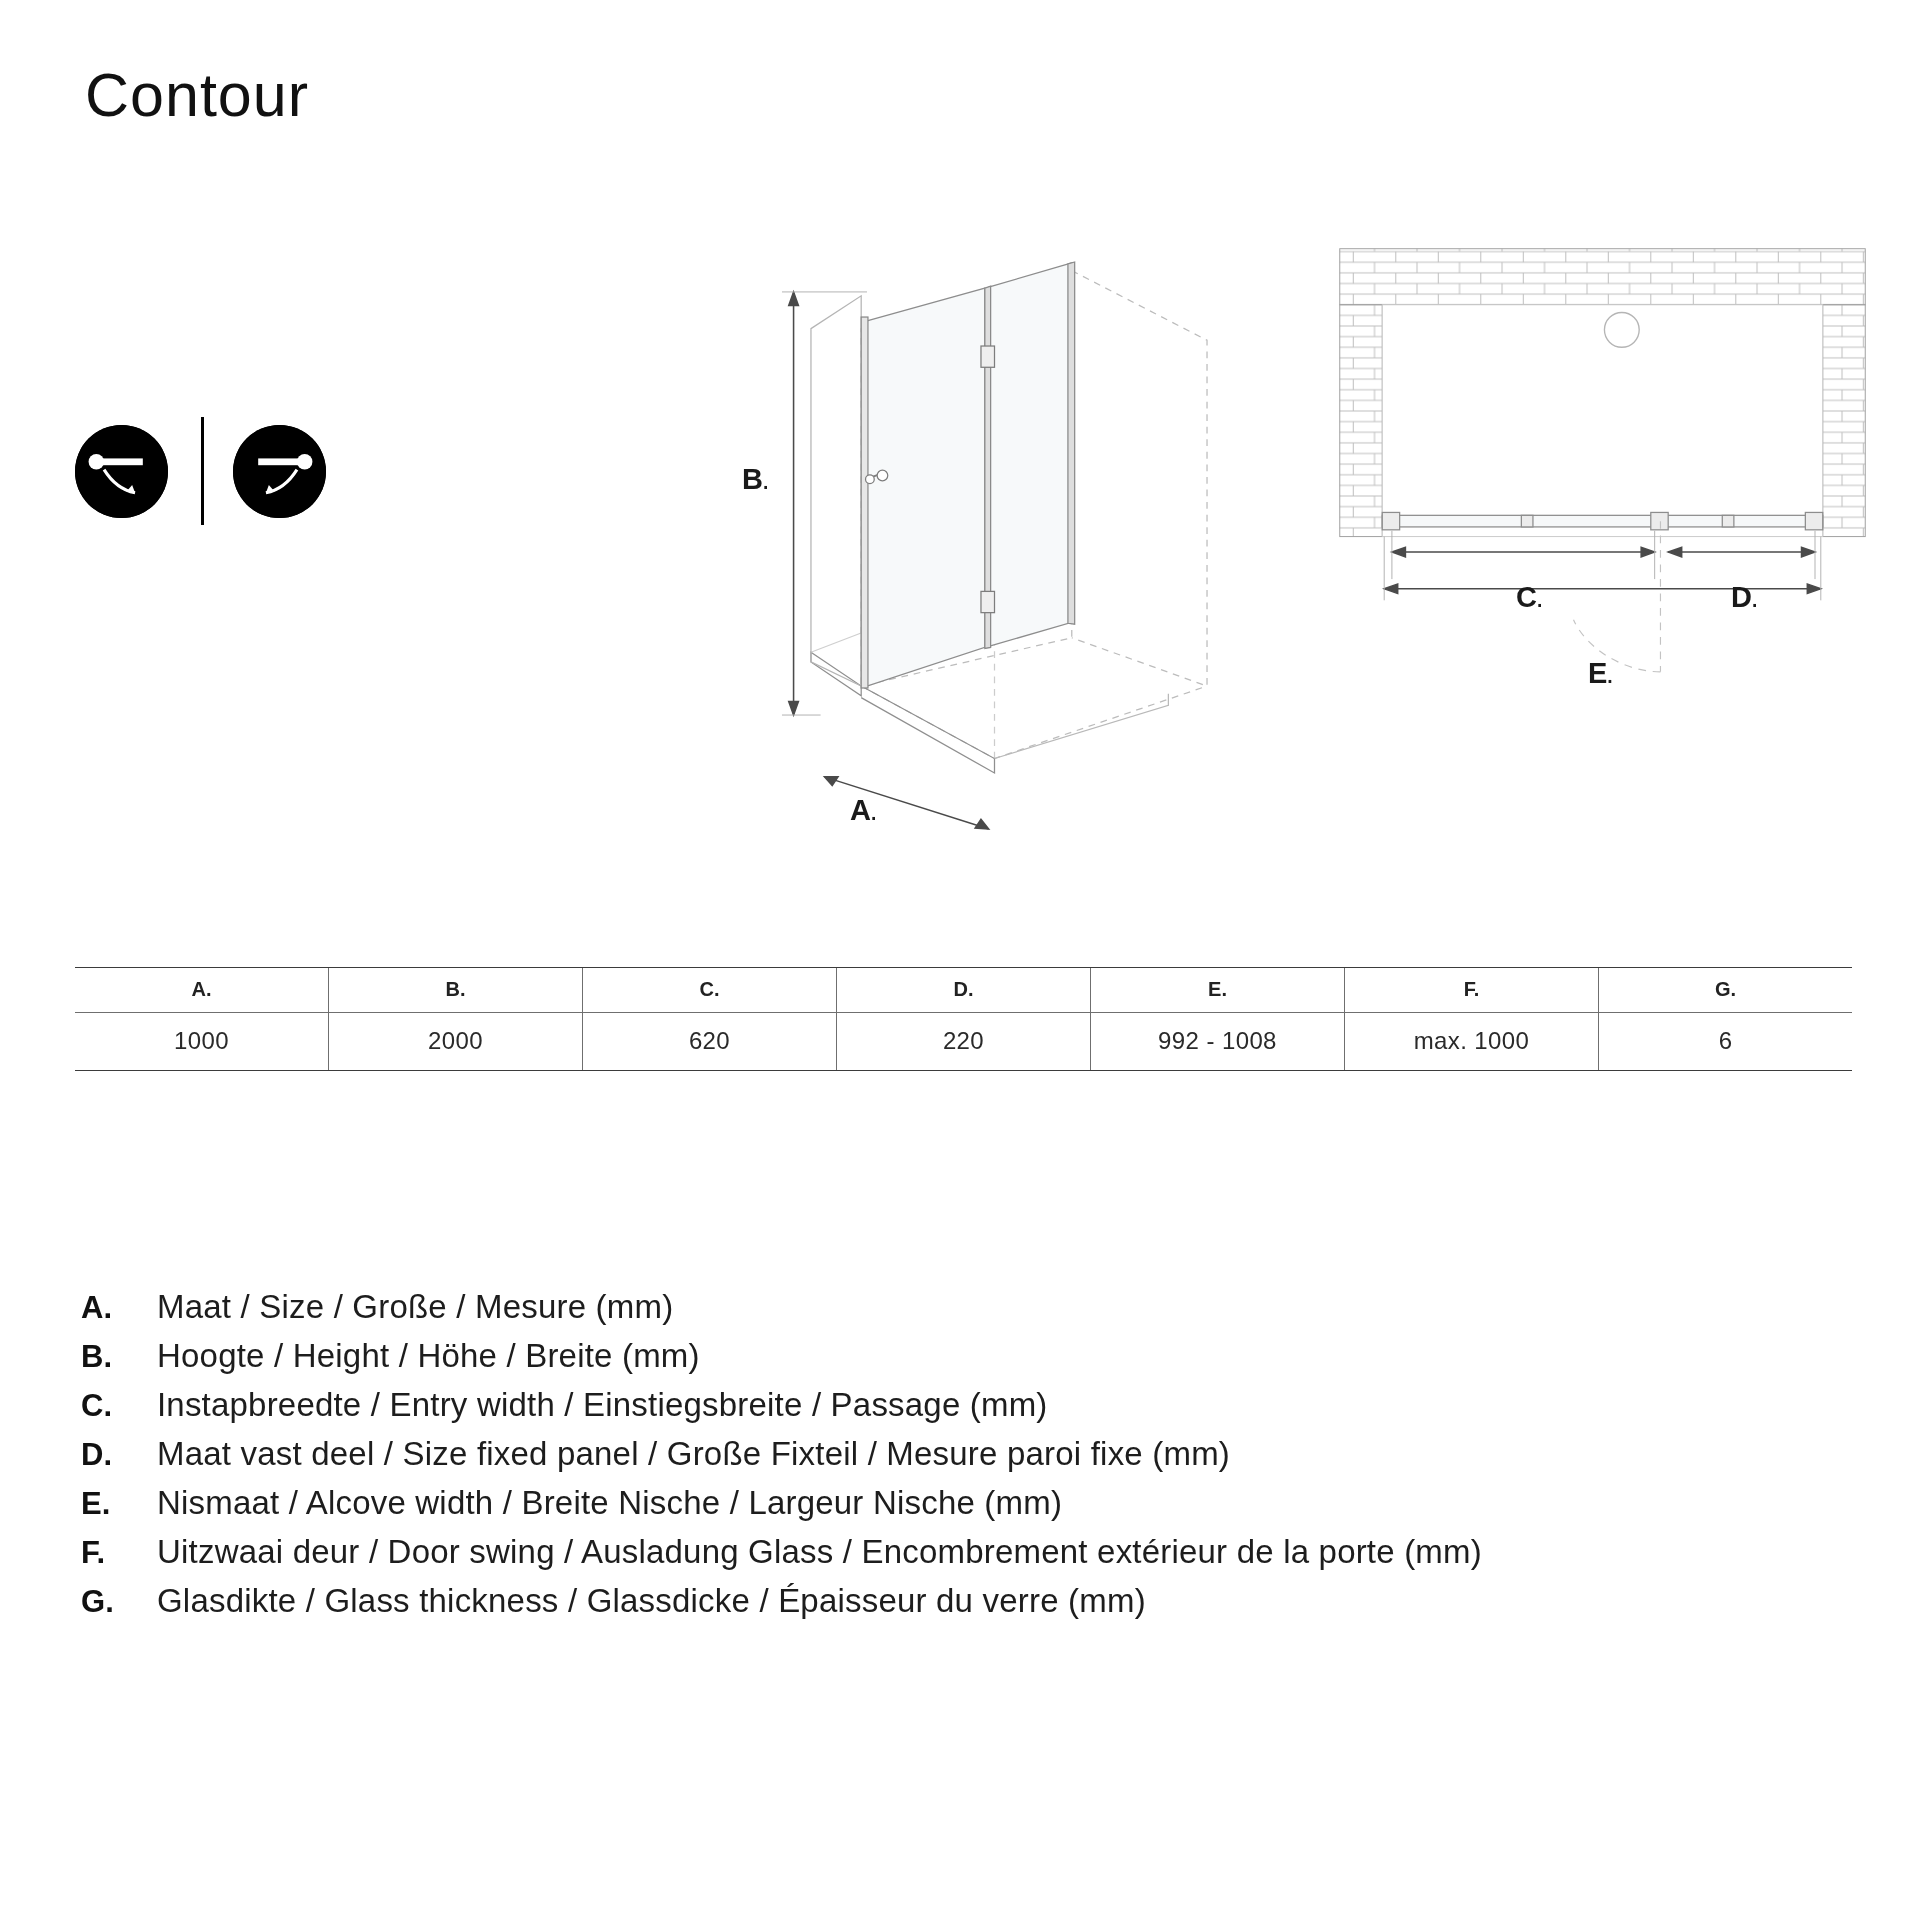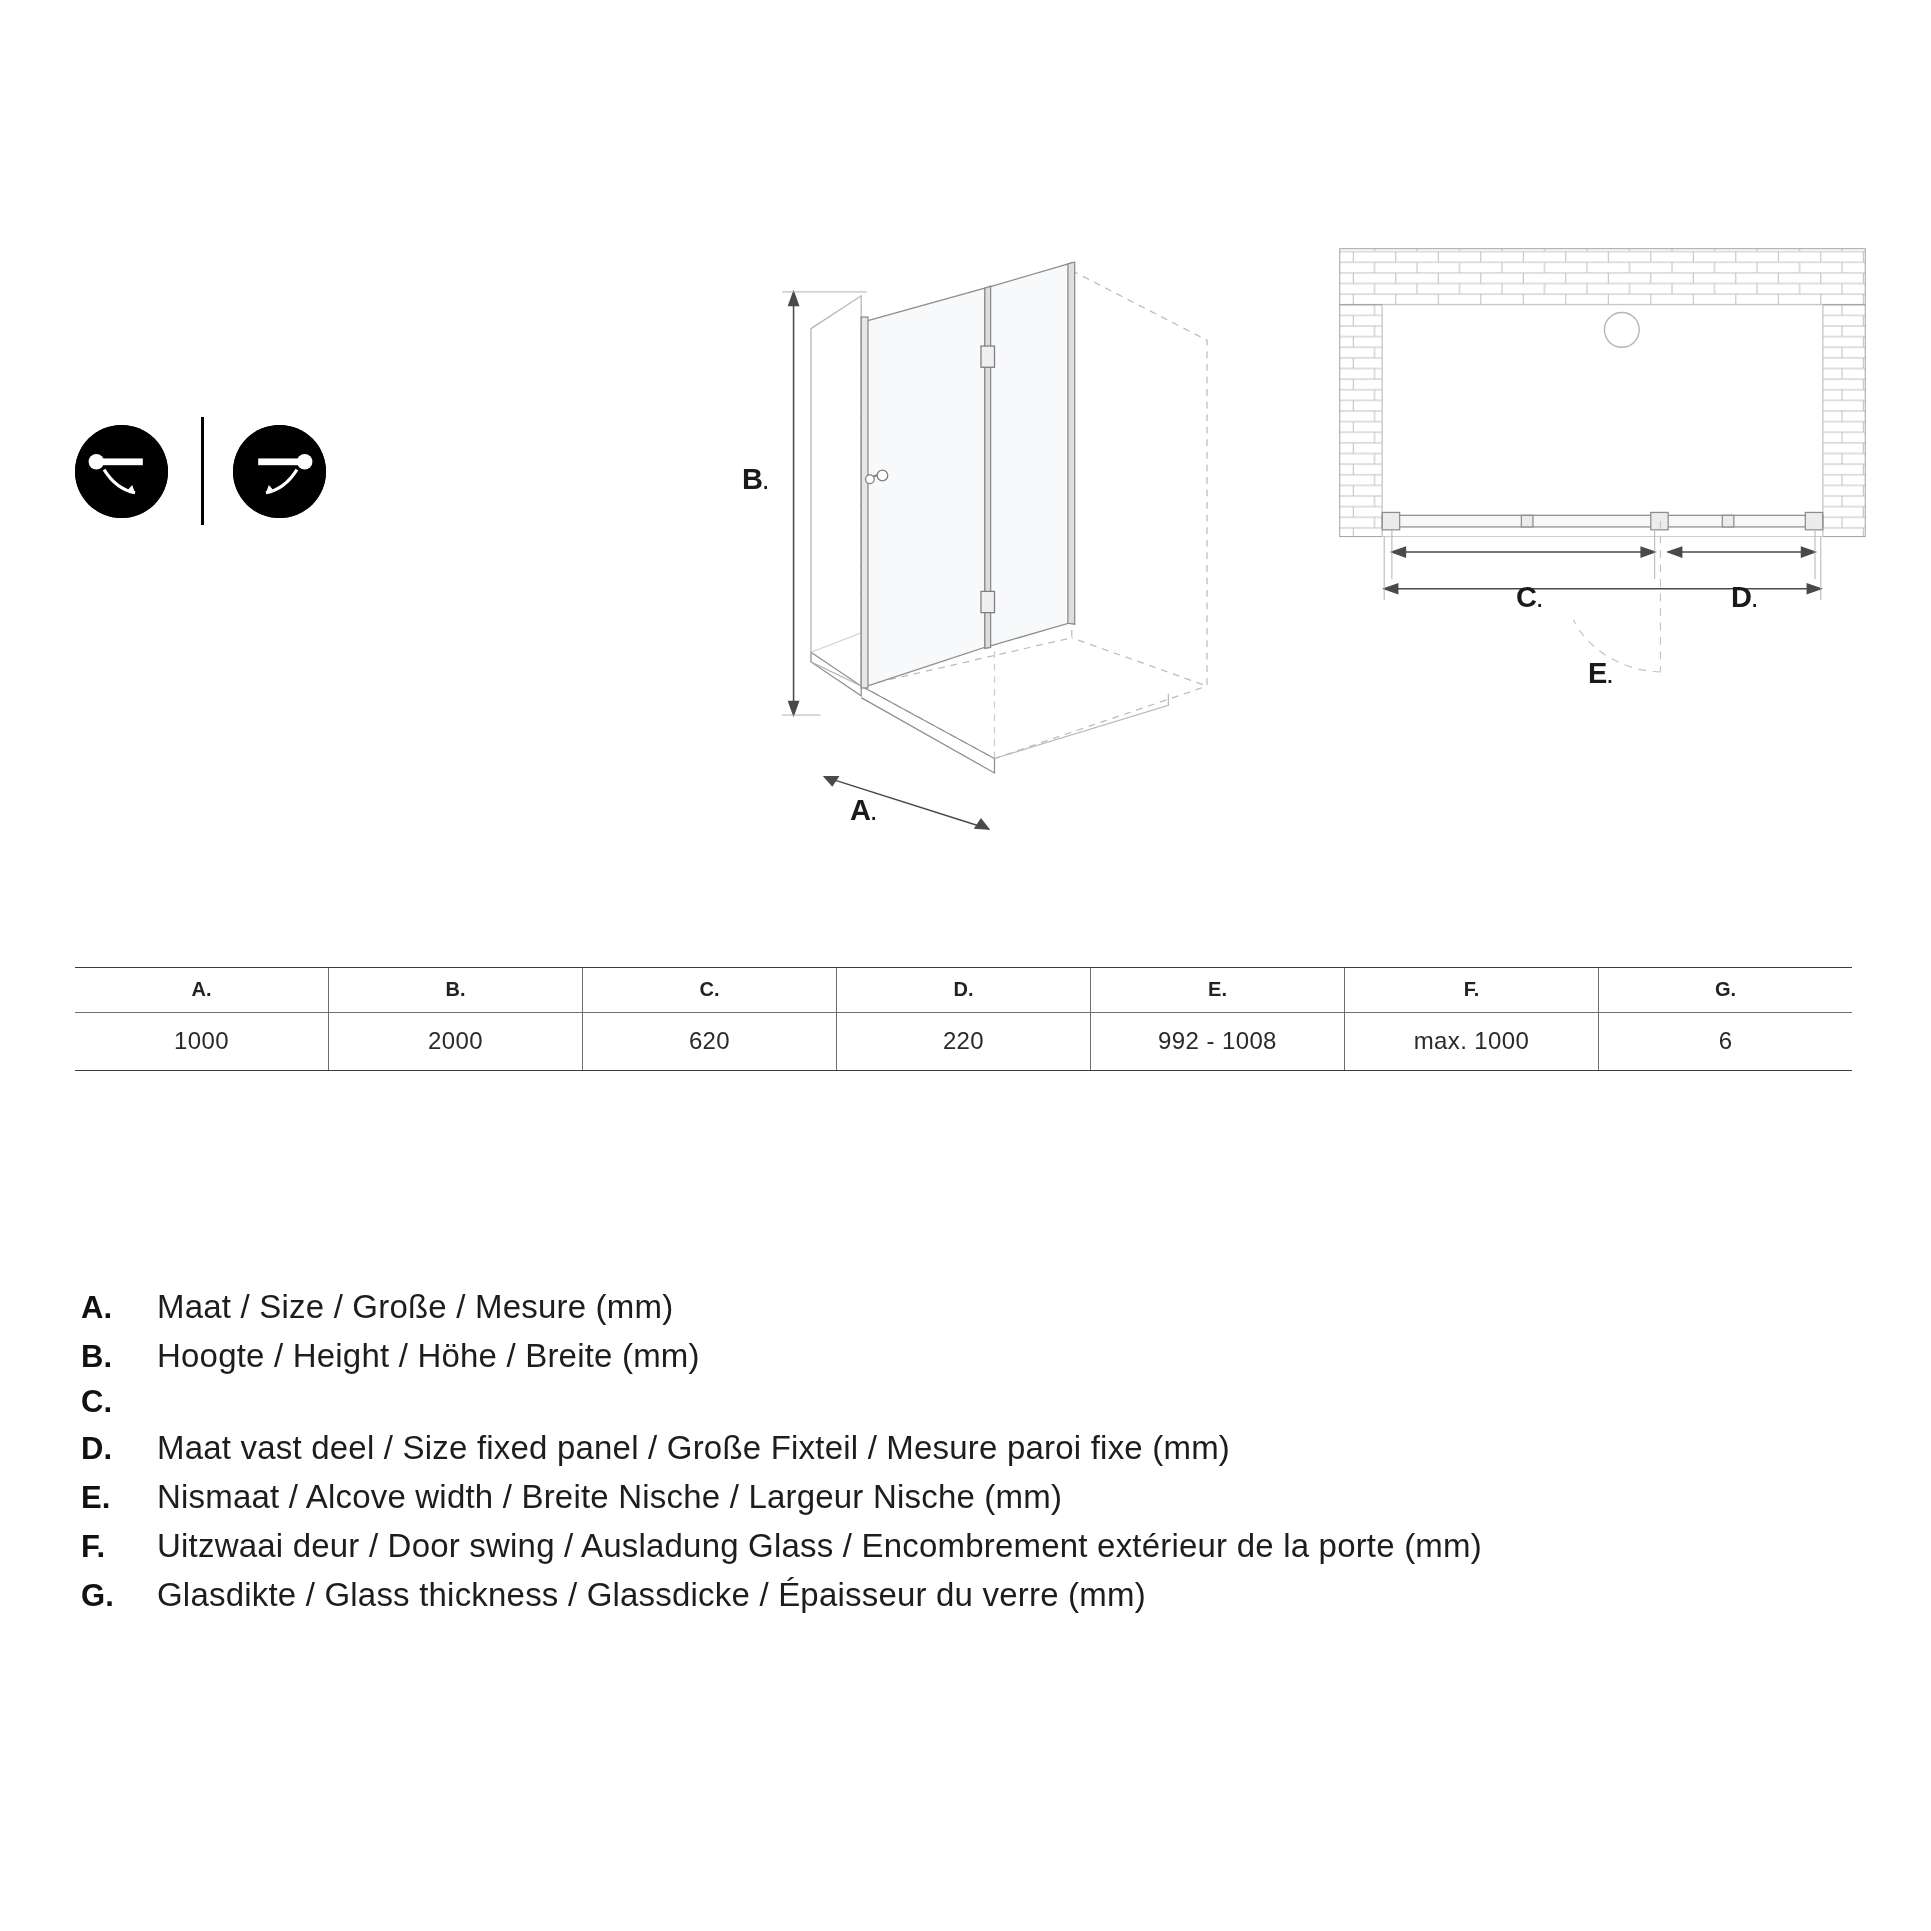--- a/index.html
+++ b/index.html
@@ -174,20 +174,21 @@
     letter-spacing: 0.2px;
     line-height: 1.28;
     margin-left: 20px;
   }
 </style>
 </head>
 <body>
 
 <div class="page">
 
+  <div class="title">Contour</div>
 
   <div class="swing-wrap">
     <div class="swing-badge left">
       <svg width="93" height="93" viewBox="0 0 96 96" aria-hidden="true">
         <circle cx="48" cy="48" r="48" fill="#000"></circle>
         <circle cx="22" cy="38" r="8" fill="#fff"></circle>
         <rect x="22" y="34.5" width="48" height="7" fill="#fff"></rect>
         <path d="M30 46 C40 62, 52 68, 62 70" stroke="#fff" stroke-width="3.2" fill="none"></path>
         <path d="M62 70 L53 69 L59 62 Z" fill="#fff"></path>
       </svg>
@@ -341,20 +342,21 @@
     <div class="legend-row">
       <div class="legend-key"><span>A</span><span class="k-dot">.</span></div>
       <div class="legend-text">Maat / Size / Große / Mesure (mm)</div>
     </div>
     <div class="legend-row">
       <div class="legend-key"><span>B</span><span class="k-dot">.</span></div>
       <div class="legend-text">Hoogte / Height / Höhe / Breite (mm)</div>
     </div>
     <div class="legend-row">
       <div class="legend-key"><span>C</span><span class="k-dot">.</span></div>
+      <div class="legend-text">Instapbreedte / Entry width / Einstiegsbreite / Passage (mm)</div>
     </div>
     <div class="legend-row">
       <div class="legend-key"><span>D</span><span class="k-dot">.</span></div>
       <div class="legend-text">Maat vast deel / Size fixed panel / Große Fixteil / Mesure paroi fixe (mm)</div>
     </div>
     <div class="legend-row">
       <div class="legend-key"><span>E</span><span class="k-dot">.</span></div>
       <div class="legend-text">Nismaat / Alcove width / Breite Nische / Largeur Nische (mm)</div>
     </div>
     <div class="legend-row">

